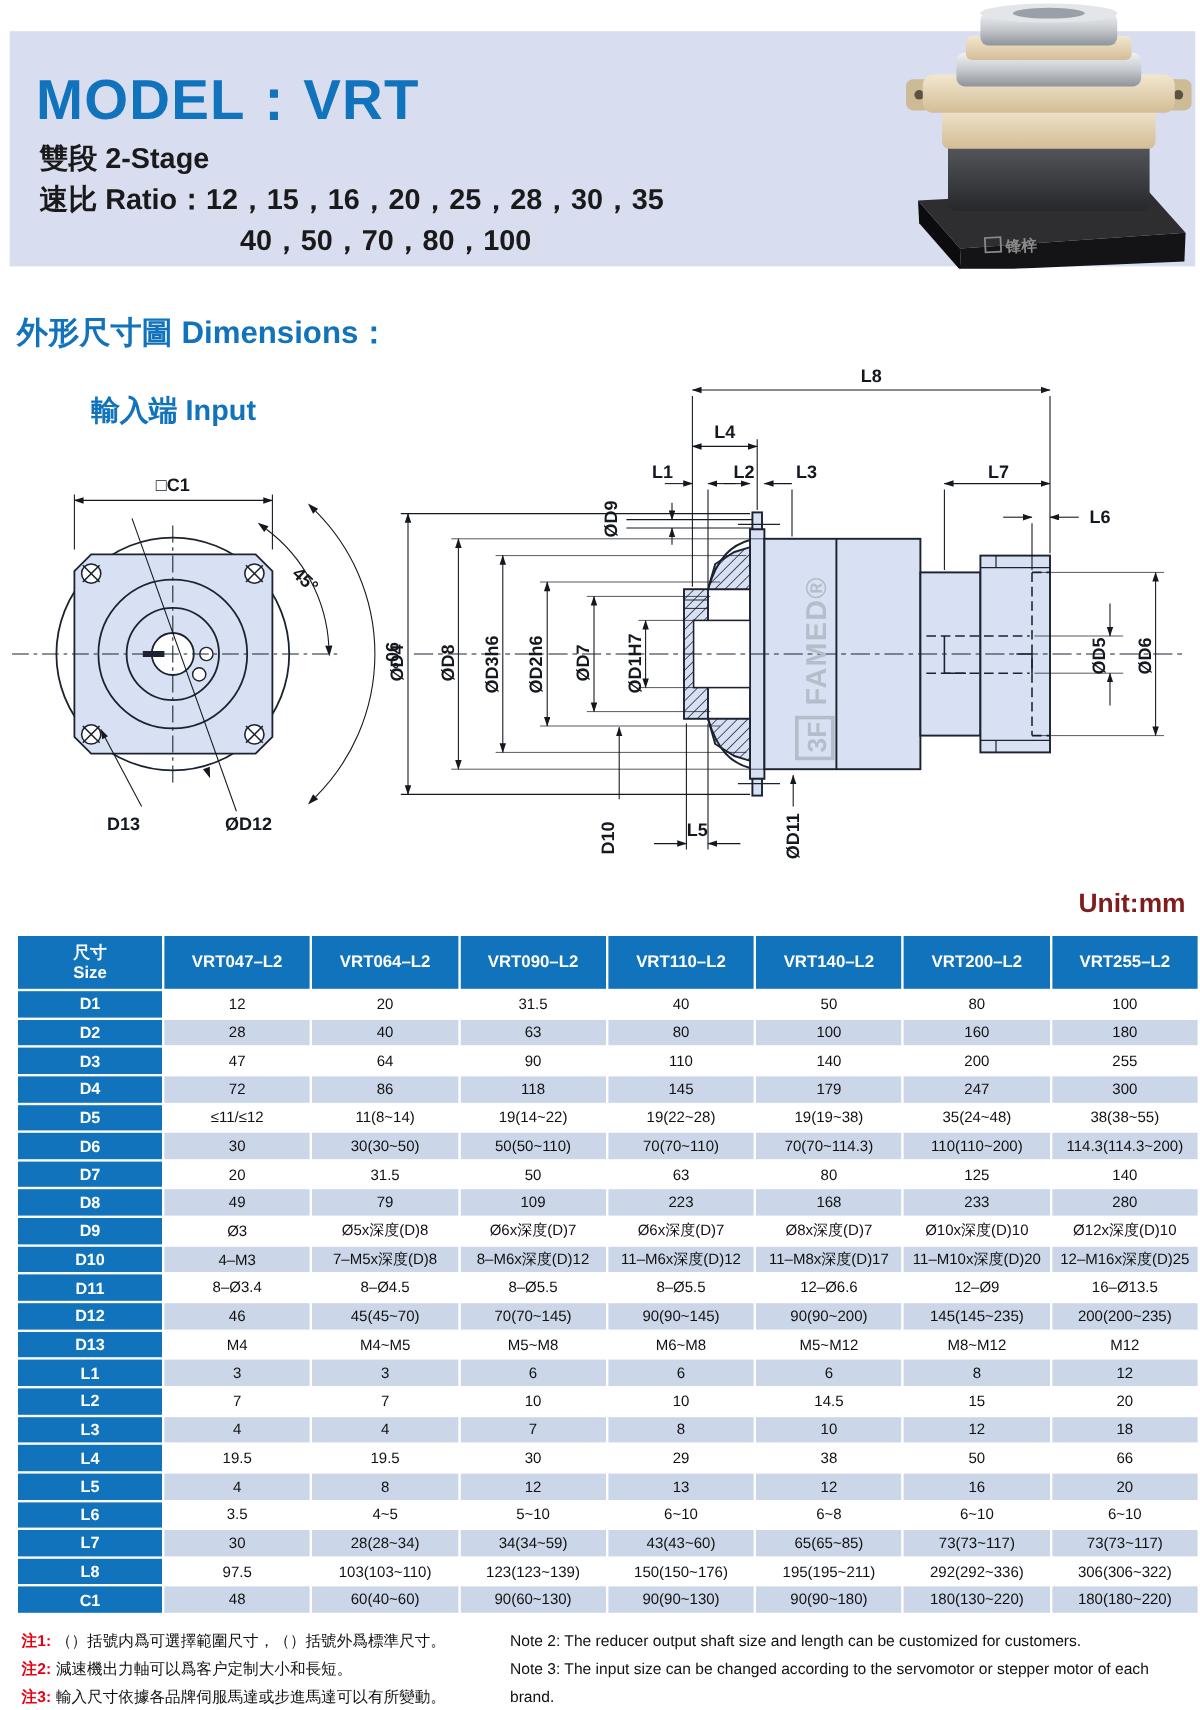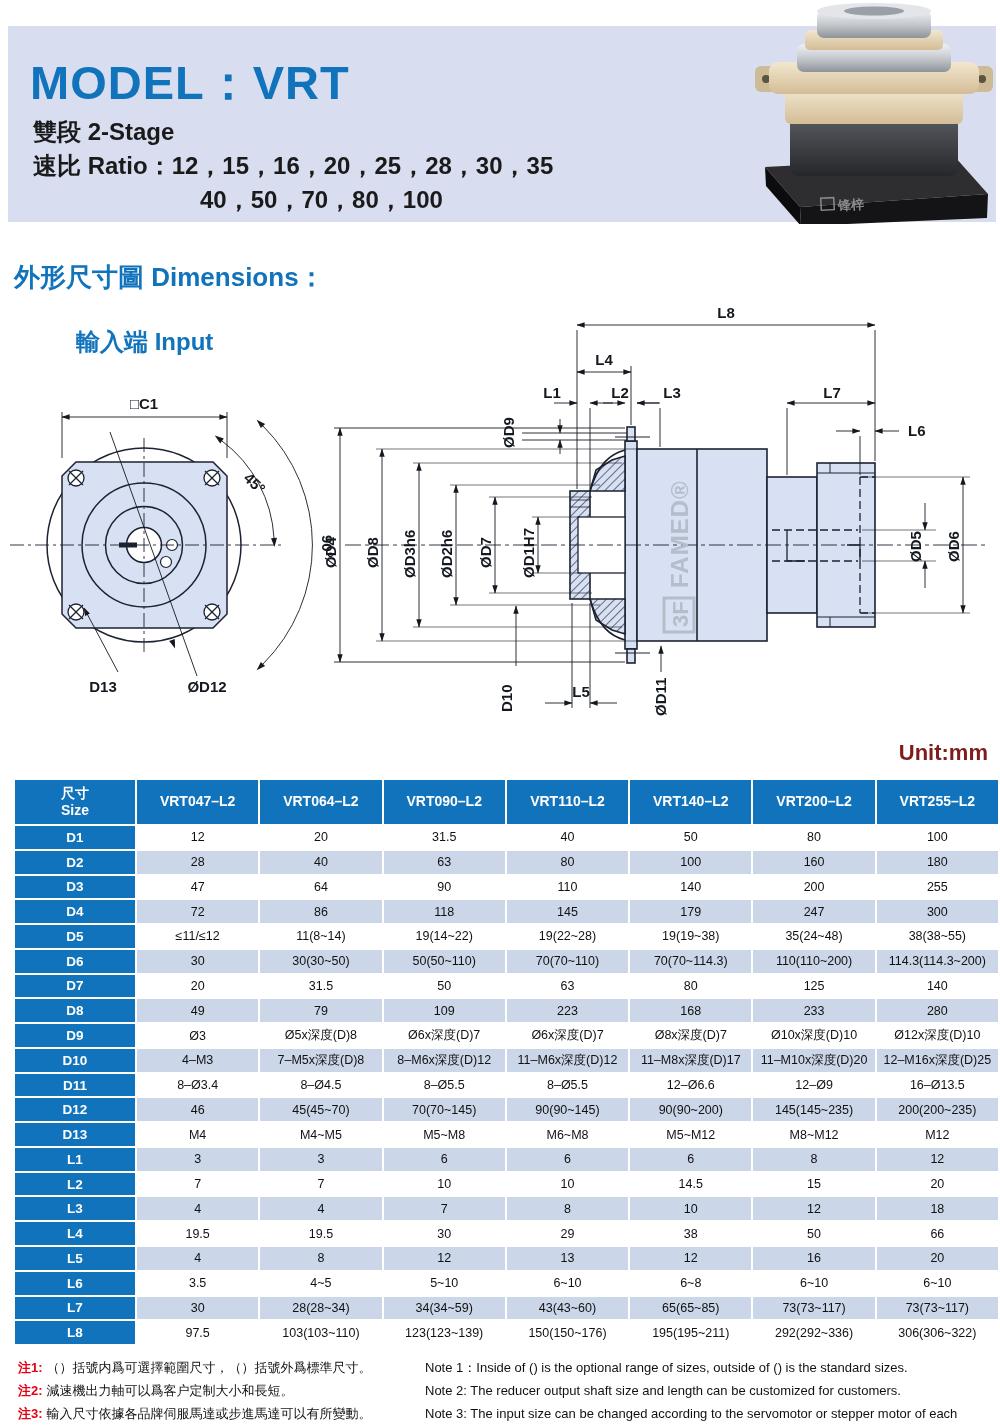--- a/index.html
+++ b/index.html
@@ -514,26 +514,35 @@
       <div class="tr">
         <div class="tc lc">L8</div>
         <div class="tc dc">97.5</div>
         <div class="tc dc">103(103~110)</div>
         <div class="tc dc">123(123~139)</div>
         <div class="tc dc">150(150~176)</div>
         <div class="tc dc">195(195~211)</div>
         <div class="tc dc">292(292~336)</div>
         <div class="tc dc">306(306~322)</div>
       </div>
+      <div class="tr alt">
+        <div class="tc lc">C1</div>
+        <div class="tc dc">48</div>
+        <div class="tc dc">60(40~60)</div>
+        <div class="tc dc">90(60~130)</div>
+        <div class="tc dc">90(90~130)</div>
+        <div class="tc dc">90(90~180)</div>
+        <div class="tc dc">180(130~220)</div>
+        <div class="tc dc">180(180~220)</div>
+      </div>
     </div>
 
   <div class="notes-zh">
       <div><span class="nlab">注1:</span>（）括號内爲可選擇範圍尺寸，（）括號外爲標準尺寸。</div>
       <div><span class="nlab">注2:</span>減速機出力軸可以爲客户定制大小和長短。</div>
       <div><span class="nlab">注3:</span>輸入尺寸依據各品牌伺服馬達或步進馬達可以有所變動。</div>
     </div>
   <div class="notes-en">
-      <div>Note 1：Inside of () is the optional range of sizes, outside of () is the standard sizes.</div>
       <div>Note 2: The reducer output shaft size and length can be customized for customers.</div>
       <div>Note 3: The input size can be changed according to the servomotor or stepper motor of each brand.</div>
     </div>
 
 </div>
 
 </body></html>

